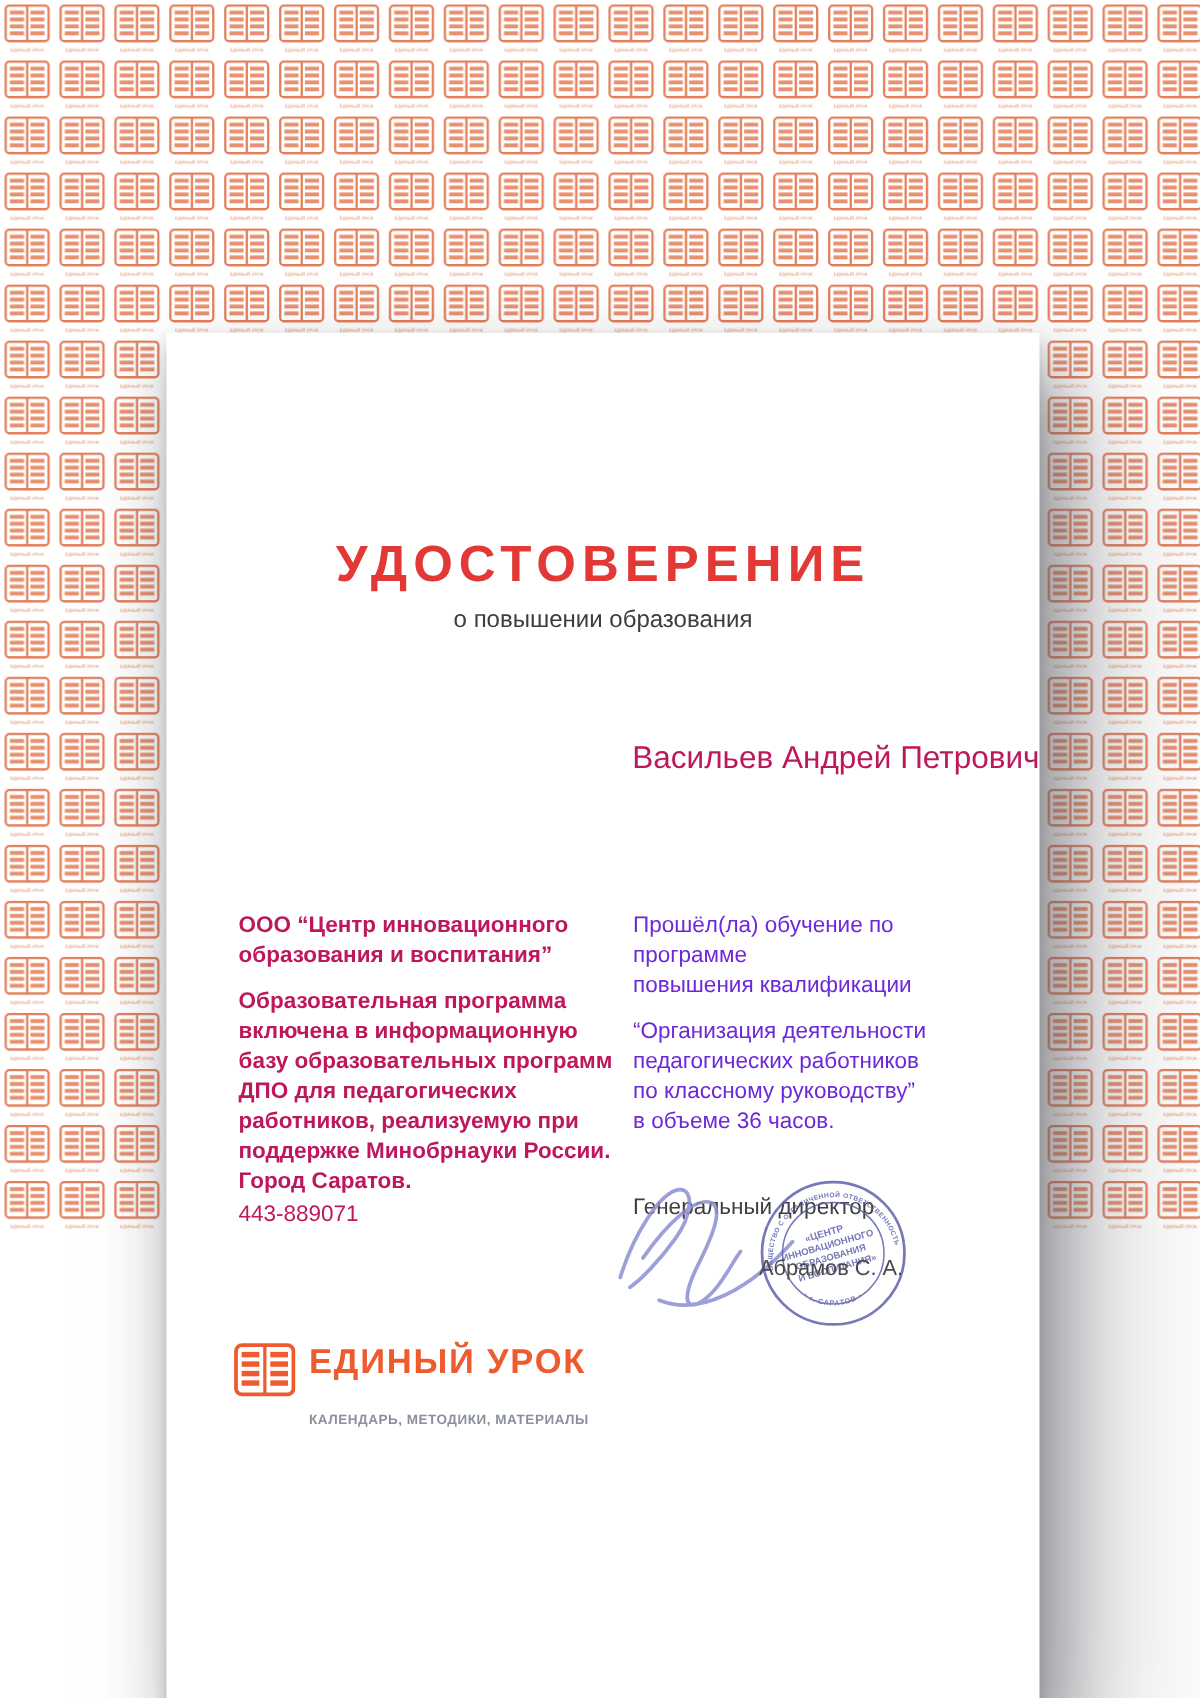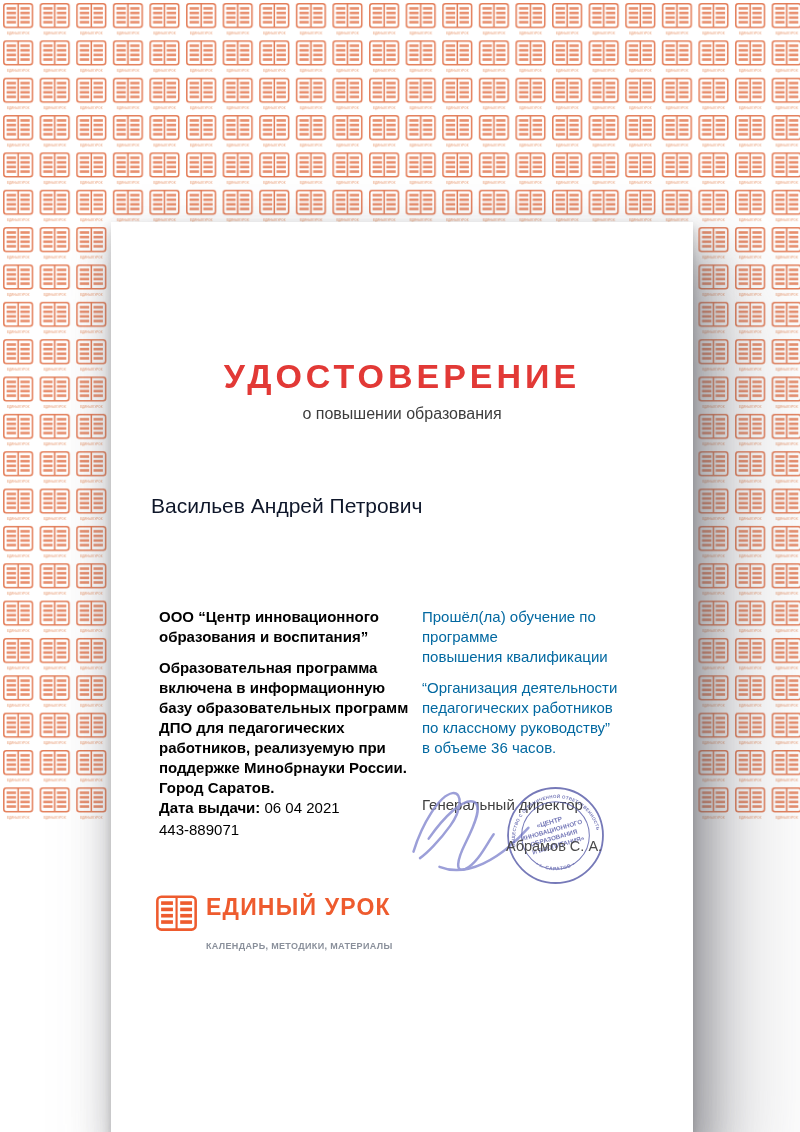--- a/index.html
+++ b/index.html
@@ -19,26 +19,26 @@
   }
   .cert-title{
     position:absolute;top:135px;left:0;right:0;text-align:center;
     font-size:34px;font-weight:bold;letter-spacing:4px;color:#e23936;
   }
   .cert-subtitle{
     position:absolute;top:183px;left:0;right:0;text-align:center;
     font-size:16px;color:#3d3d3d;
   }
   .recipient{
-    position:absolute;top:272px;left:40px;right:0;text-align:left;
-    font-size:21px;color:#0f172a;
+    position:absolute;top:272px;left:40px;right:0;text-align:right;
+    font-size:21px;color:#be185d;
   }
-  .col{position:absolute;top:385px;font-size:15px;line-height:20px;color:#000000;}
+  .col{position:absolute;top:385px;font-size:15px;line-height:20px;color:#be185d;}
   .col-left{left:48px;width:258px;font-weight:bold;}
-  .col-right{left:311px;width:252px;color:#0369a1;}
+  .col-right{left:311px;width:252px;color:#6d28d9;}
   .pre{white-space:pre-line;margin:0;}
   .mt{margin-top:11px;}
   .mt2{margin-top:7px;}
   .cert-number{margin-top:2px;font-weight:normal;}
   .date-val{font-weight:normal;}
   .director-label{position:absolute;left:311px;top:574px;font-size:15px;color:#3f3f3f;}
   .signature{position:absolute;left:296px;top:551px;width:130px;height:115px;}
   .stamp{position:absolute;left:394px;top:563px;width:101px;height:101px;opacity:.84;}
   .director-name{position:absolute;left:395px;top:616px;font-size:14.5px;color:#4a4a4a;}
   .logo{position:absolute;left:45px;top:673px;display:flex;align-items:flex-start;}
@@ -81,21 +81,20 @@
   <div class="col col-left">
     <p class="pre">ООО “Центр инновационного
 образования и воспитания”</p>
     <p class="pre mt">Образовательная программа
 включена в информационную
 базу образовательных программ
 ДПО для педагогических
 работников, реализуемую при
 поддержке Минобрнауки России.</p>
     <div>Город Саратов.</div>
-    <div><span>Дата выдачи:</span> <span class="date-val">06 04 2021</span></div>
     <div class="cert-number">443-889071</div>
   </div>
 
   <div class="col col-right">
     <p class="pre">Прошёл(ла) обучение по программе
 повышения квалификации</p>
     <p class="pre mt">“Организация деятельности
 педагогических работников
 по классному руководству”
 в объеме 36 часов.</p>

